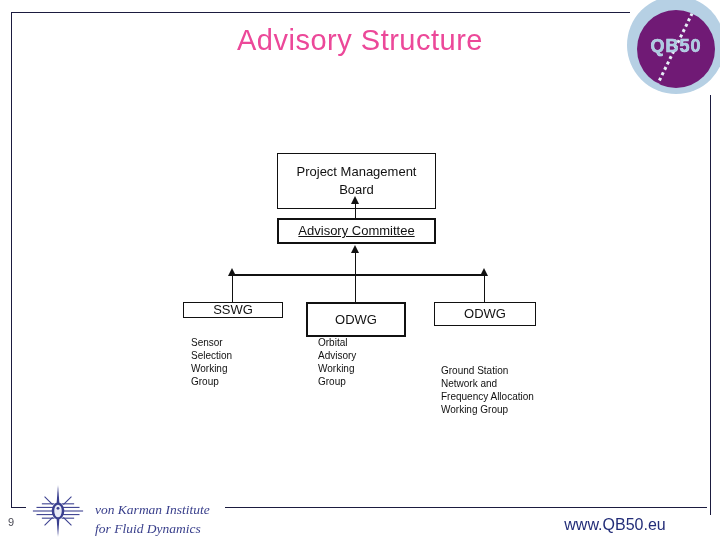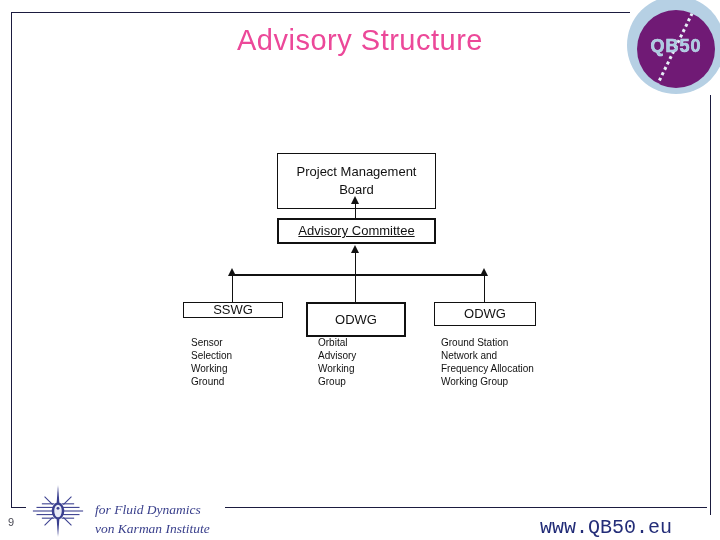--- a/index.html
+++ b/index.html
@@ -54,22 +54,22 @@
     position:absolute;top:336px;font-size:10px;line-height:13px;
     color:#111111;white-space:pre-line;
   }
   
   .vki-text{
     position:absolute;left:95px;top:500px;
     font-family:"Liberation Serif",serif;font-style:italic;
     font-size:13.5px;line-height:19px;color:#3a408c;
   }
   .website{
-    position:absolute;left:540px;top:516px;width:150px;text-align:left;
-    font-family:Liberation Mono, monospace;font-size:20px;color:#232d78;
+    position:absolute;left:540px;top:516px;width:150px;text-align:center;
+    font-family:Liberation Sans, sans-serif;font-size:16px;color:#232d78;
   }
   .page-number{
     position:absolute;left:8px;top:516px;font-size:11px;color:#4a4a55;
   }
 </style>
 </head>
 <body>
 
 <div id="slide">
 
@@ -118,26 +118,26 @@
   <div class="box box-odwg">
     <span>ODWG</span>
   </div>
   <div class="box box-gfwg">
     <span>ODWG</span>
   </div>
 
   <div class="wg-desc" style="left:191px;">Sensor
 Selection
 Working
-Ground</div>
+Group</div>
   <div class="wg-desc" style="left:318px;">Orbital
 Advisory
 Working
 Group</div>
-  <div class="wg-desc" style="left:441px;">Ground Station
+  <div class="wg-desc" style="left:441px;margin-top:28px;">Ground Station
 Network and
 Frequency Allocation
 Working Group</div>
 
   <svg style="position:absolute;left:31px;top:485px;" width="54" height="52" viewBox="0 0 60 58">
     <g stroke="#3a3f8f" stroke-width="1.2" fill="none">
       <line x1="12" y1="21" x2="26" y2="21"></line>
       <line x1="6" y1="25" x2="26" y2="25"></line>
       <line x1="2" y1="29" x2="26" y2="29"></line>
       <line x1="6" y1="33" x2="26" y2="33"></line>
@@ -152,21 +152,21 @@
       <line x1="15" y1="45" x2="24" y2="36"></line>
       <line x1="45" y1="45" x2="36" y2="36"></line>
     </g>
     <polygon points="30,0 32.2,29 30,58 27.8,29" fill="#3a3f8f"></polygon>
     <ellipse cx="30" cy="29" rx="7" ry="9.5" fill="#3a3f8f"></ellipse>
     <ellipse cx="30" cy="29" rx="4.2" ry="7" fill="#e9ebf6"></ellipse>
     <circle cx="30" cy="26" r="1.6" fill="#3a3f8f"></circle>
   </svg>
 
   <div class="vki-text">
+    <div>von Karman Institute</div>
     <div>for Fluid Dynamics</div>
-    <div>von Karman Institute</div>
   </div>
 
   <div class="website">www.QB50.eu</div>
 
   <div class="page-number">9</div>
 
 </div>
 
 </body></html>

